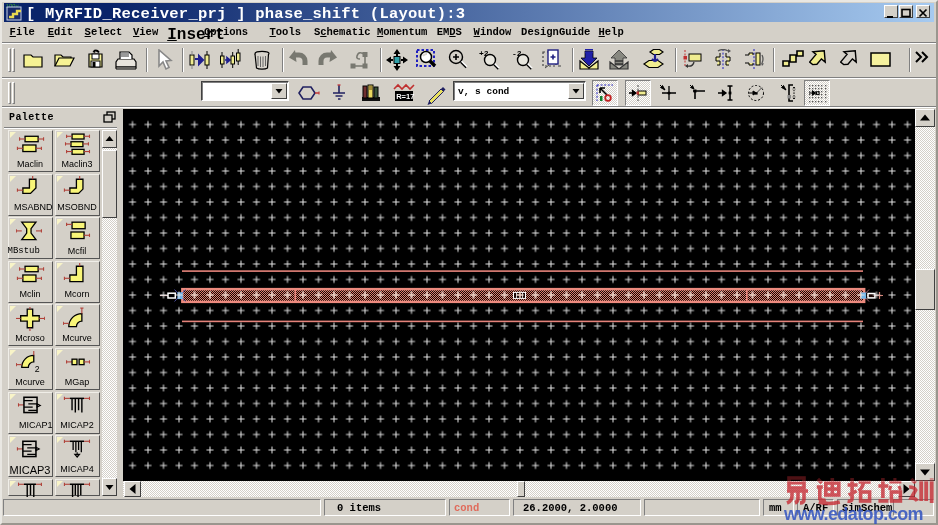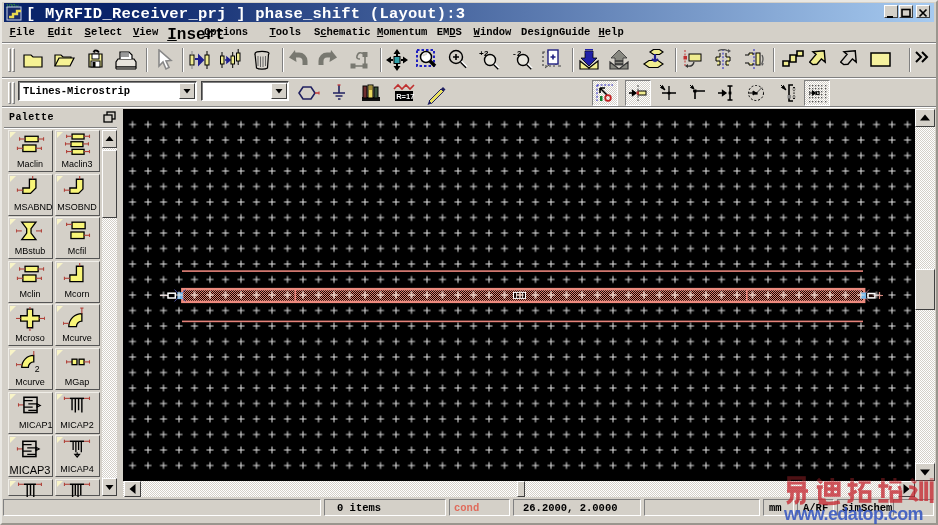--- a/index.html
+++ b/index.html
@@ -195,27 +195,27 @@
     </svg>
 <svg class="abs" style="left:840.0px;top:49px" width="22" height="22" viewBox="0 0 22 22">
       <path d="M9 1 L17 9 12 9 12 16 9 19 5 19 5 9 1 9 5 5 z" fill="none" stroke="#000" stroke-width="1.4" transform="rotate(40 11 10)"></path>
     </svg>
 <svg class="abs" style="left:870.0px;top:49px" width="22" height="22" viewBox="0 0 22 22">
       <rect x="1" y="4" width="19" height="13" fill="#f5f19e" stroke="#000" stroke-width="1.5"></rect>
     </svg>
 <svg class="abs" style="left:915.0px;top:49px" width="22" height="22" viewBox="0 0 22 22">
       <path d="M1 3 l5 5 -5 5 M7 3 l5 5 -5 5" fill="none" stroke="#000" stroke-width="2"></path>
     </svg>
-<div class="abs" style="left:18px;top:81px;width:179px;height:20px;border:1px solid #404040;border-right-color:#fff;border-bottom-color:#fff;background:#fff;box-shadow:inset 1px 1px 0 #808080">
-      <div class="mono abs" style="left:4px;top:3px;font-size:10.5px">TLines-Microstrip</div>
+<div class="abs" style="left:201px;top:81px;width:88px;height:20px;border:1px solid #404040;border-right-color:#fff;border-bottom-color:#fff;background:#fff;box-shadow:inset 1px 1px 0 #808080">
       <div class="abs raised" style="right:1px;top:1px;width:16px;height:16px;border-color:#fff #404040 #404040 #fff"><svg width="14" height="14" viewBox="0 0 14 14">
           <path d="M3.5 5 h7 l-3.5 4.5 z" fill="#000"></path>
         </svg></div>
     </div>
-<div class="abs" style="left:201px;top:81px;width:88px;height:20px;border:1px solid #404040;border-right-color:#fff;border-bottom-color:#fff;background:#fff;box-shadow:inset 1px 1px 0 #808080">
+<div class="abs" style="left:453px;top:81px;width:133px;height:20px;border:1px solid #404040;border-right-color:#fff;border-bottom-color:#fff;background:#fff;box-shadow:inset 1px 1px 0 #808080">
+      <div class="mono abs" style="left:4px;top:3px;font-size:10.5px"><span style="font-size:9.5px">v, s  cond</span></div>
       <div class="abs raised" style="right:1px;top:1px;width:16px;height:16px;border-color:#fff #404040 #404040 #fff"><svg width="14" height="14" viewBox="0 0 14 14">
           <path d="M3.5 5 h7 l-3.5 4.5 z" fill="#000"></path>
         </svg></div>
     </div>
 <svg class="abs" style="left:298.0px;top:83px" width="22" height="22" viewBox="0 0 22 22">
       <path d="M5 4 h8 l4 6 -4 6 H5 L1 10 z" fill="none" stroke="#202060" stroke-width="1.6"></path>
 <path d="M17 10 h4" stroke="#c04040" stroke-width="1.6"></path>
       <path d="M21 8.5 v3" stroke="#c04040" stroke-width="1.2"></path>
     </svg>
 <svg class="abs" style="left:329.0px;top:83px" width="22" height="22" viewBox="0 0 22 22">
@@ -387,21 +387,21 @@
 <div class="abs" style="left:54.5px;top:202.1px;width:45px;text-align:center;font-family:'Liberation Sans',sans-serif;font-size:9px;color:#000">MSOBND</div>
 <div class="abs" style="left:7.5px;top:217.2px;width:45.5px;height:42px;border:1px solid;border-color:#f0eee8 #555 #555 #f0eee8;background:#d4d0c8;overflow:hidden"></div>
 <svg class="abs" style="left:15.5px;top:219.7px" width="29" height="24" viewBox="0 0 26 22">
       <path d="M5 2 h13 l-4.5 6 v4 l4.5 6 h-13 l4.5 -6 v-4 z" fill="#f8f578" stroke="#000" stroke-width="1.2"></path>
       <path d="M5.0 10.0 h-5.0" stroke="#b04038" stroke-width="1"></path>
       <path d="M0.0 8.5 v3" stroke="#b04038" stroke-width="1"></path>
       <path d="M18.0 10.0 h5.0" stroke="#b04038" stroke-width="1"></path>
       <path d="M23.0 8.5 v3" stroke="#b04038" stroke-width="1"></path>
     </svg>
 <div class="abs" style="left:9.5px;top:219.2px;width:0;height:0;border-left:6px solid #f8f4c8;border-bottom:6px solid transparent"></div>
-<div class="abs" style="left:7.5px;top:245.7px;width:45px;text-align:center;font-family:Liberation Sans, sans-serif;font-size:9px;color:#000">MBstub</div>
+<div class="abs" style="left:7.5px;top:245.7px;width:45px;font-family:Liberation Mono, monospace;font-size:9px;color:#000">MBstub</div>
 <div class="abs" style="left:54.5px;top:217.2px;width:45.5px;height:42px;border:1px solid;border-color:#f0eee8 #555 #555 #f0eee8;background:#d4d0c8;overflow:hidden"></div>
 <svg class="abs" style="left:62.5px;top:219.7px" width="29" height="24" viewBox="0 0 26 22">
       <rect x="8" y="2" width="12" height="6" fill="#f8f578" stroke="#000" stroke-width="1.2"></rect>
       <path d="M8.0 4.0 h-5.0" stroke="#b04038" stroke-width="1"></path>
       <path d="M3.0 2.5 v3" stroke="#b04038" stroke-width="1"></path>
       <rect x="7" y="11" width="12" height="6" fill="#f8f578" stroke="#000" stroke-width="1.2"></rect>
       <path d="M19.0 14.0 h5.0" stroke="#b04038" stroke-width="1"></path>
       <path d="M24.0 12.5 v3" stroke="#b04038" stroke-width="1"></path>
     </svg>
 <div class="abs" style="left:56.5px;top:219.2px;width:0;height:0;border-left:6px solid #f8f4c8;border-bottom:6px solid transparent"></div>

